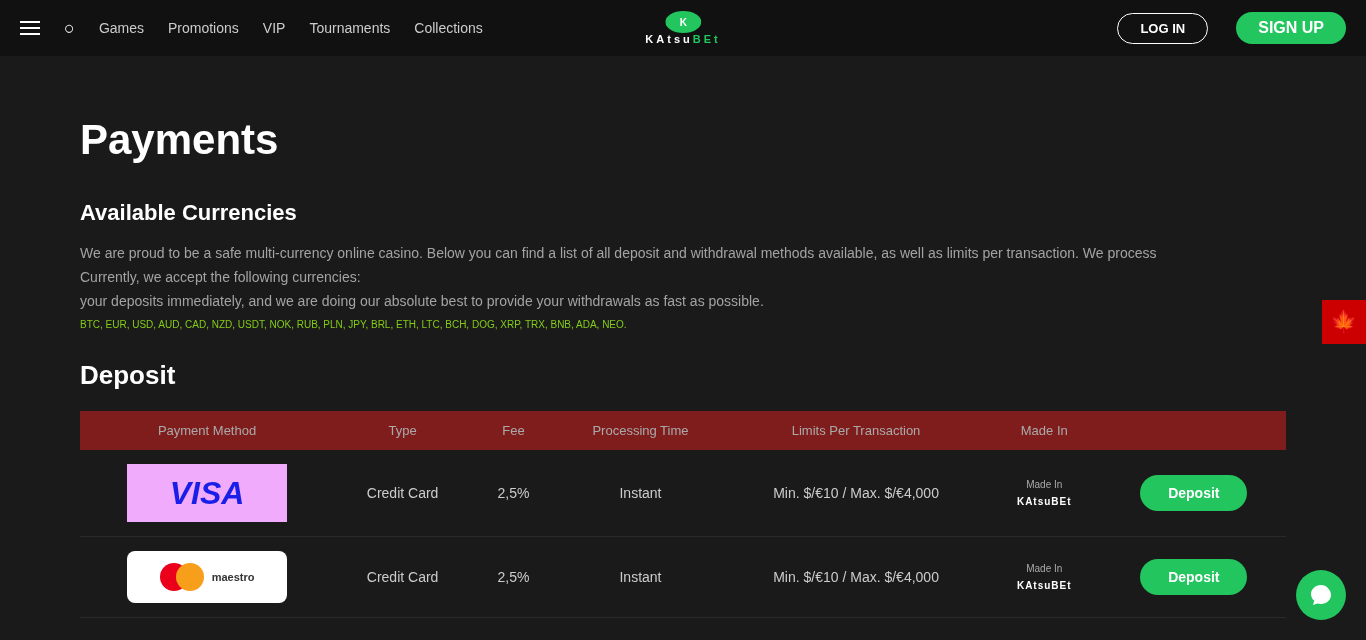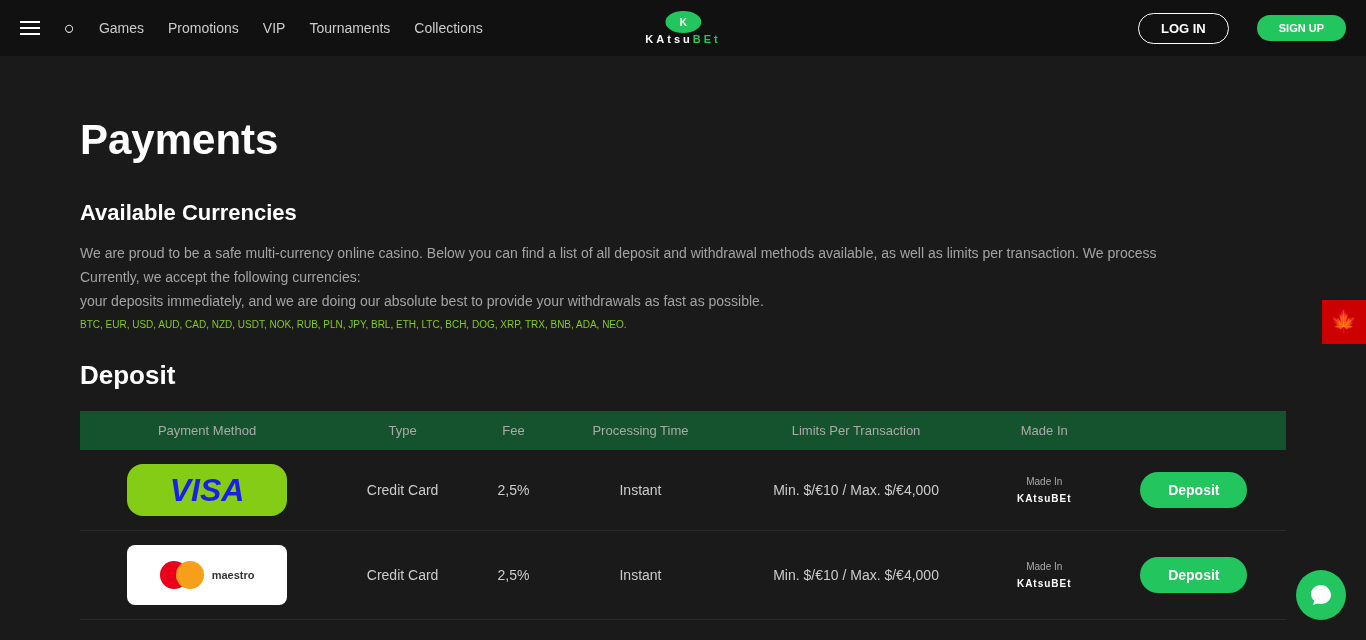--- a/index.html
+++ b/index.html
@@ -79,21 +79,21 @@
       font-size: 13px;
       font-weight: bold;
       cursor: pointer;
     }
     .btn-signup {
       background: #22c55e;
       border: none;
       color: #fff;
       padding: 7px 22px;
       border-radius: 20px;
-      font-size: 11px;
+      font-size: 16px;
       font-weight: bold;
       cursor: pointer;
     }
 
     
     .main-content {
       padding: 60px 80px 40px 80px;
     }
     .page-title {
       font-size: 42px;
@@ -129,21 +129,21 @@
       color: #fff;
       margin-bottom: 20px;
     }
 
     
     .payment-table {
       width: 100%;
       border-collapse: collapse;
     }
     .payment-table thead tr th {
-      background: #14532d;
+      background: #7f1d1d;
       color: #aaaaaa;
       font-size: 13px;
       font-weight: 500;
       padding: 12px 16px;
       text-align: center;
     }
     .payment-table thead tr th:first-child {
       text-align: center;
     }
     .payment-table tbody tr {
@@ -151,39 +151,39 @@
     }
     .payment-table tbody tr td {
       padding: 14px 16px;
       text-align: center;
       color: #cccccc;
       font-size: 14px;
     }
 
     
     .visa-card {
-      background: #84cc16;
-      border-radius: 16px;
+      background: #f0abfc;
+      border-radius: 0;
+      display: flex;
+      align-items: center;
+      justify-content: center;
+      width: 160px;
+      height: 58px;
+      margin: 0 auto;
+    }
+
+    
+    .maestro-card {
+      background: #fff;
+      border-radius: 8px;
       display: flex;
       align-items: center;
       justify-content: center;
       width: 160px;
       height: 52px;
-      margin: 0 auto;
-    }
-
-    
-    .maestro-card {
-      background: #fff;
-      border-radius: 8px;
-      display: flex;
-      align-items: center;
-      justify-content: center;
-      width: 160px;
-      height: 60px;
       margin: 0 auto;
     }
     .maestro-logo {
       display: flex;
       align-items: center;
     }
     .maestro-circle1 {
       width: 28px;
       height: 28px;
       border-radius: 50%;

